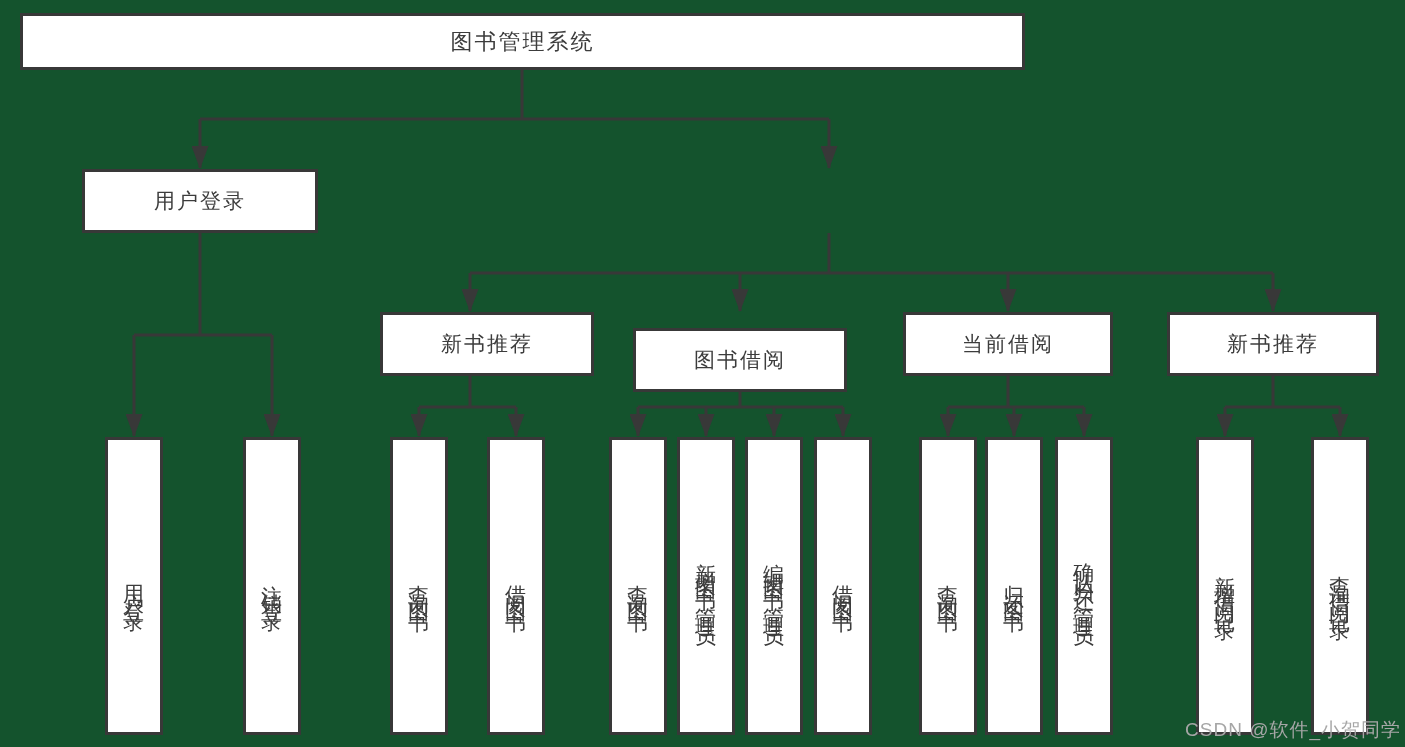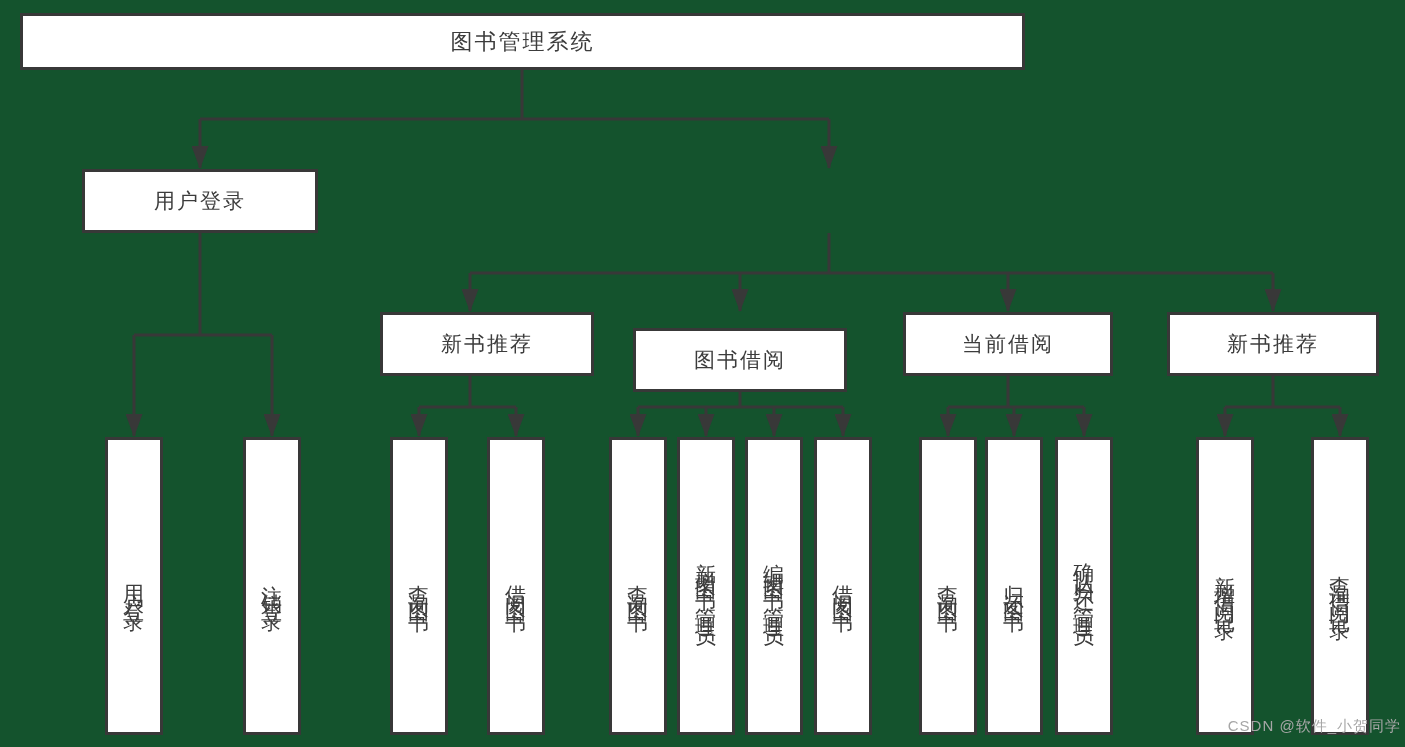--- a/index.html
+++ b/index.html
@@ -59,21 +59,21 @@
     color: #3c3c3c;
     font-size: 21px;
     writing-mode: vertical-rl;
     letter-spacing: 9px;
     line-height: 1;
   }
   .watermark {
     position: absolute;
     top: 717px;
     right: 4px;
-    font-size: 15px;
+    font-size: 19px;
     color: #a6a6a6;
     letter-spacing: 1px;
     white-space: nowrap;
   }
 </style>
 </head>
 <body>
 
 <div id="canvas">
 

